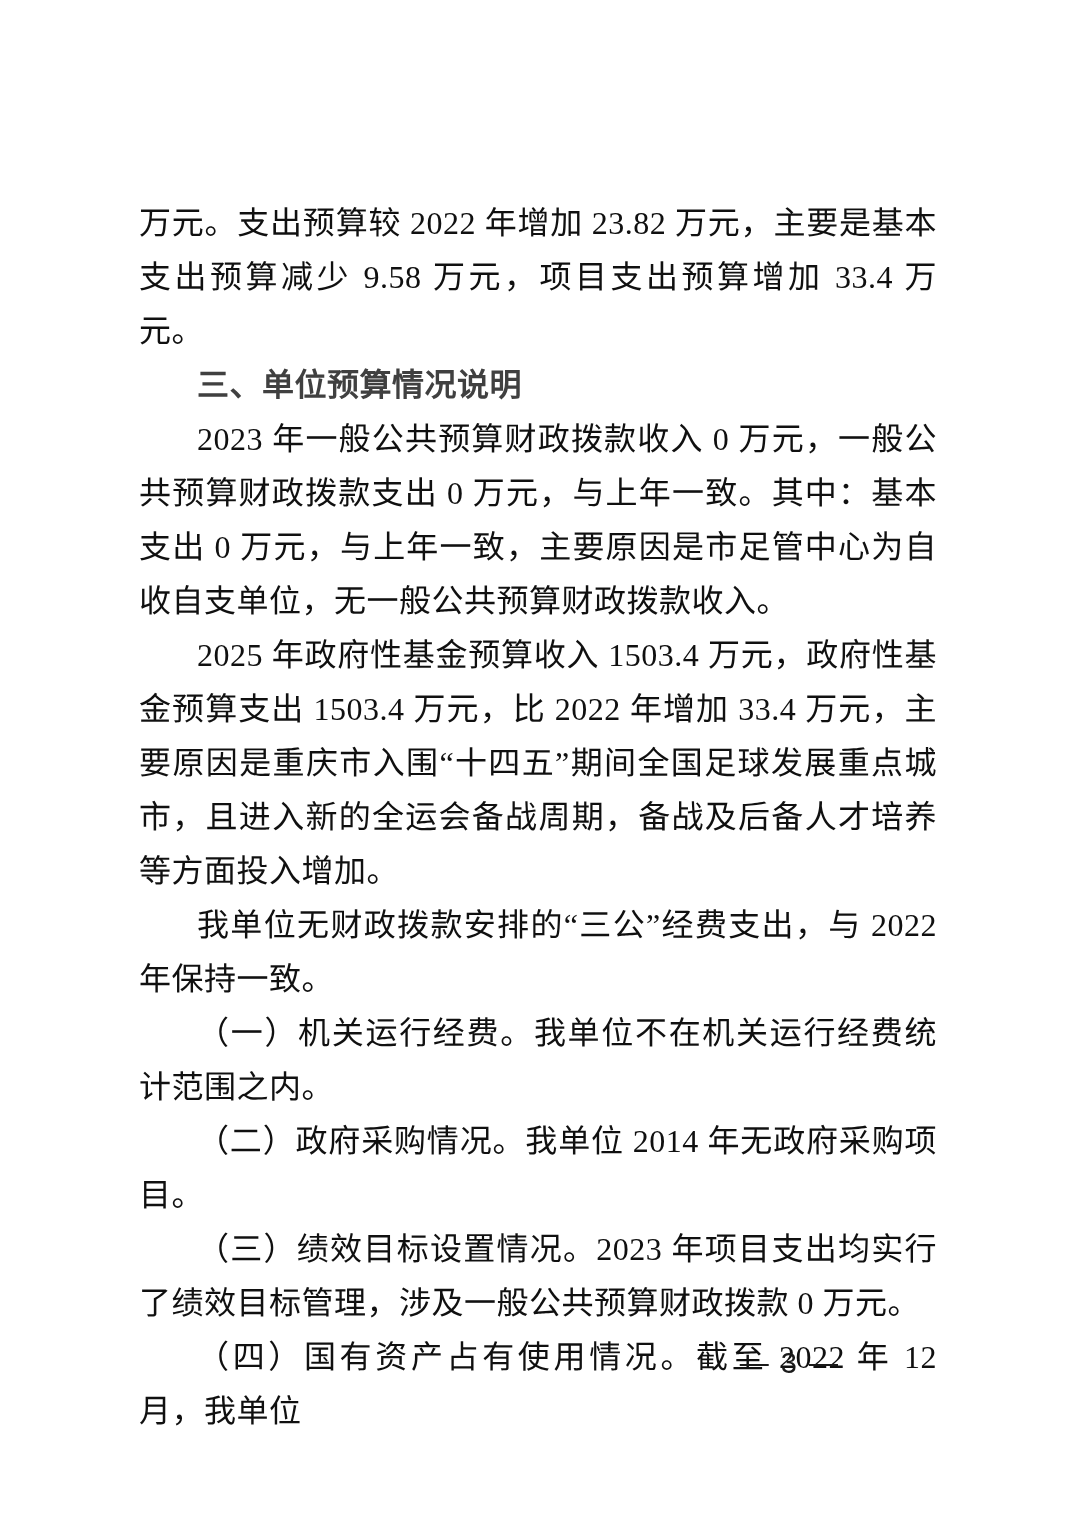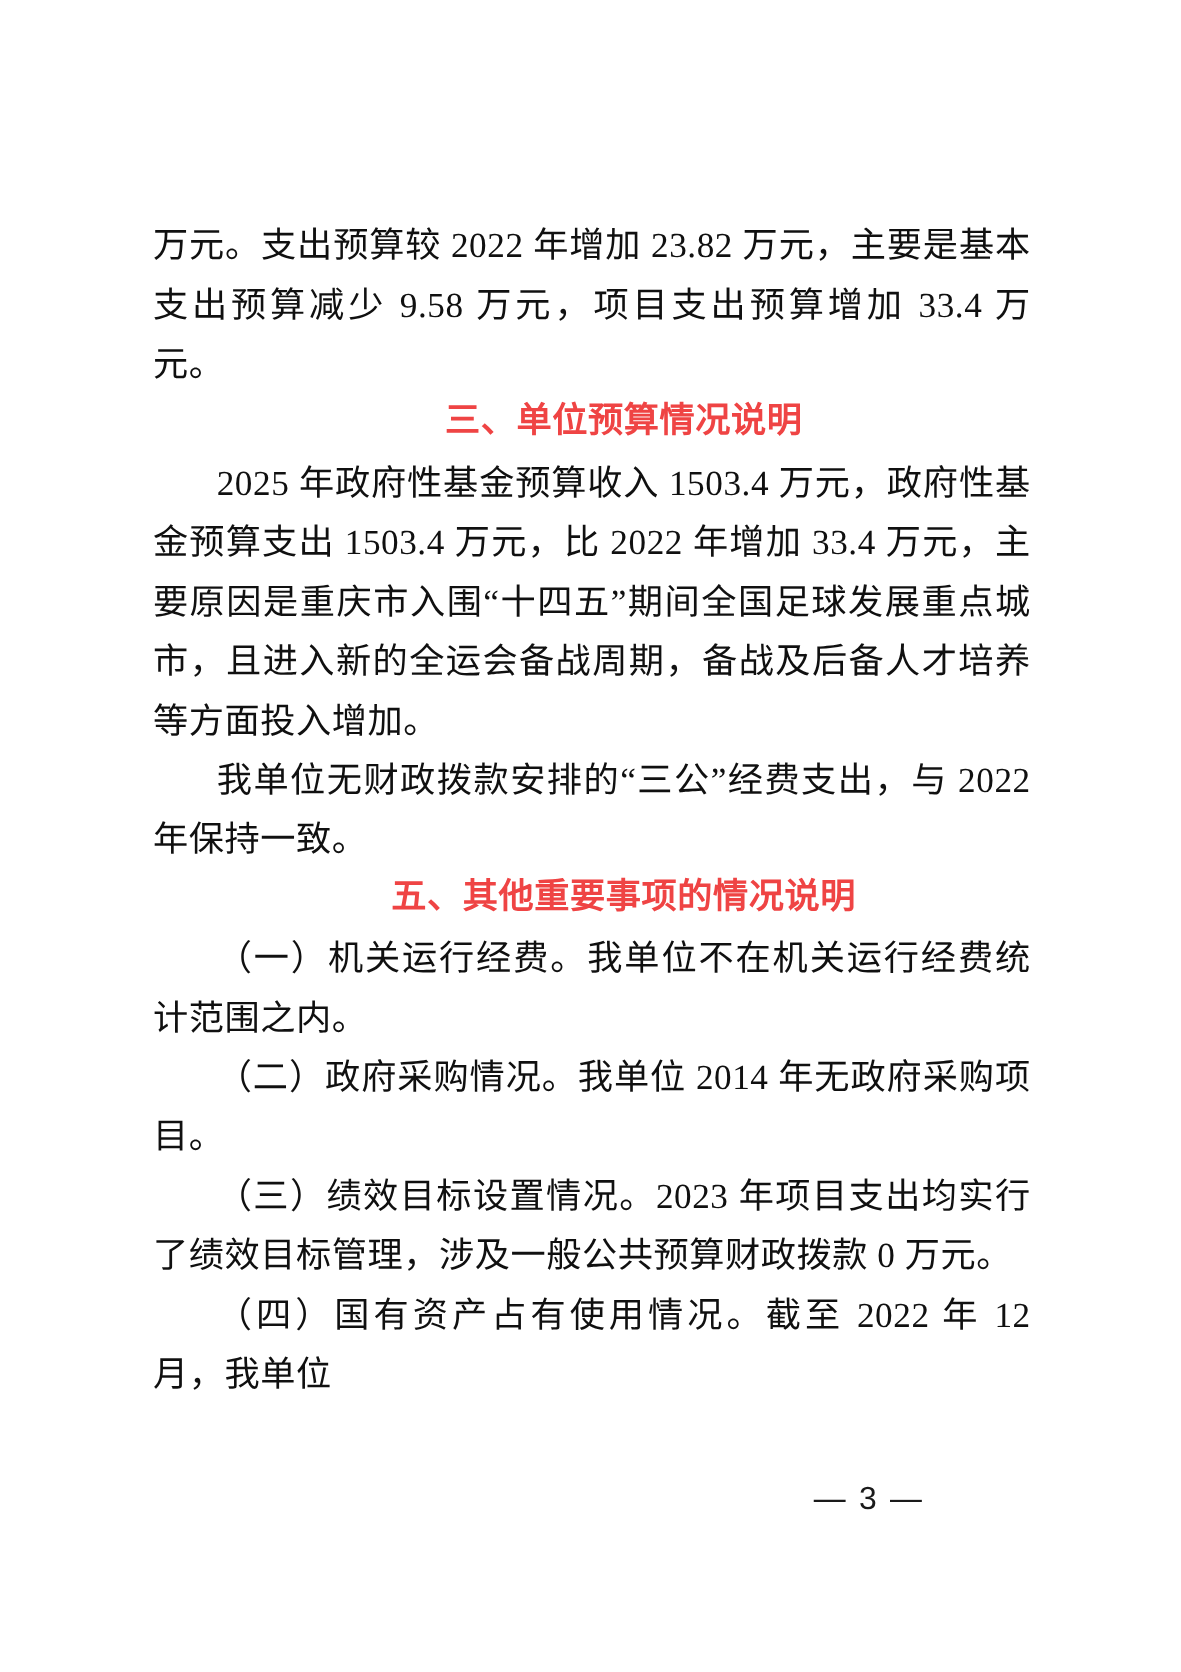--- a/index.html
+++ b/index.html
@@ -32,26 +32,26 @@
   }
   .para-indent {
     text-indent: 58px;
   }
   .para-continuation {
     text-indent: 0;
   }
   .section-heading {
     margin: 0;
     text-indent: 58px;
-    font-family: Liberation Mono, monospace;
+    font-family: Liberation Sans, sans-serif;
     font-weight: 700;
     font-size: 32px;
     line-height: 54px;
-    color: #ef4444;
-    text-align: center;
+    color: #404040;
+    text-align: left;
   }
   .page-number {
     position: absolute;
     right: 137px;
     top: 1346px;
     font-family: "Liberation Sans", sans-serif;
     font-size: 29px;
     line-height: 34px;
     color: #1a1a1a;
     letter-spacing: 2px;
@@ -62,27 +62,27 @@
 <body>
 
 <div class="page">
 
   <div class="doc-body">
 
     <p class="para-continuation">万元。支出预算较 2022 年增加 23.82 万元，主要是基本支出预算减少 9.58 万元，项目支出预算增加 33.4 万元。</p>
 
     <p class="section-heading">三、单位预算情况说明</p>
 
+    <p class="para-indent">2023 年一般公共预算财政拨款收入 0 万元，一般公共预算财政拨款支出 0 万元，与上年一致。其中：基本支出 0 万元，与上年一致，主要原因是市足管中心为自收自支单位，无一般公共预算财政拨款收入。</p>
 
     <p class="para-indent">2025 年政府性基金预算收入 1503.4 万元，政府性基金预算支出 1503.4 万元，比 2022 年增加 33.4 万元，主要原因是重庆市入围“十四五”期间全国足球发展重点城市，且进入新的全运会备战周期，备战及后备人才培养等方面投入增加。</p>
 
 
     <p class="para-indent">我单位无财政拨款安排的“三公”经费支出，与 2022 年保持一致。</p>
 
-    <p class="section-heading">五、其他重要事项的情况说明</p>
 
     <p class="para-indent">（一）机关运行经费。我单位不在机关运行经费统计范围之内。</p>
 
     <p class="para-indent">（二）政府采购情况。我单位 2014 年无政府采购项目。</p>
 
     <p class="para-indent">（三）绩效目标设置情况。2023 年项目支出均实行了绩效目标管理，涉及一般公共预算财政拨款 0 万元。</p>
 
     <p class="para-indent">（四）国有资产占有使用情况。截至 2022 年 12 月，我单位</p>
 
   </div>

